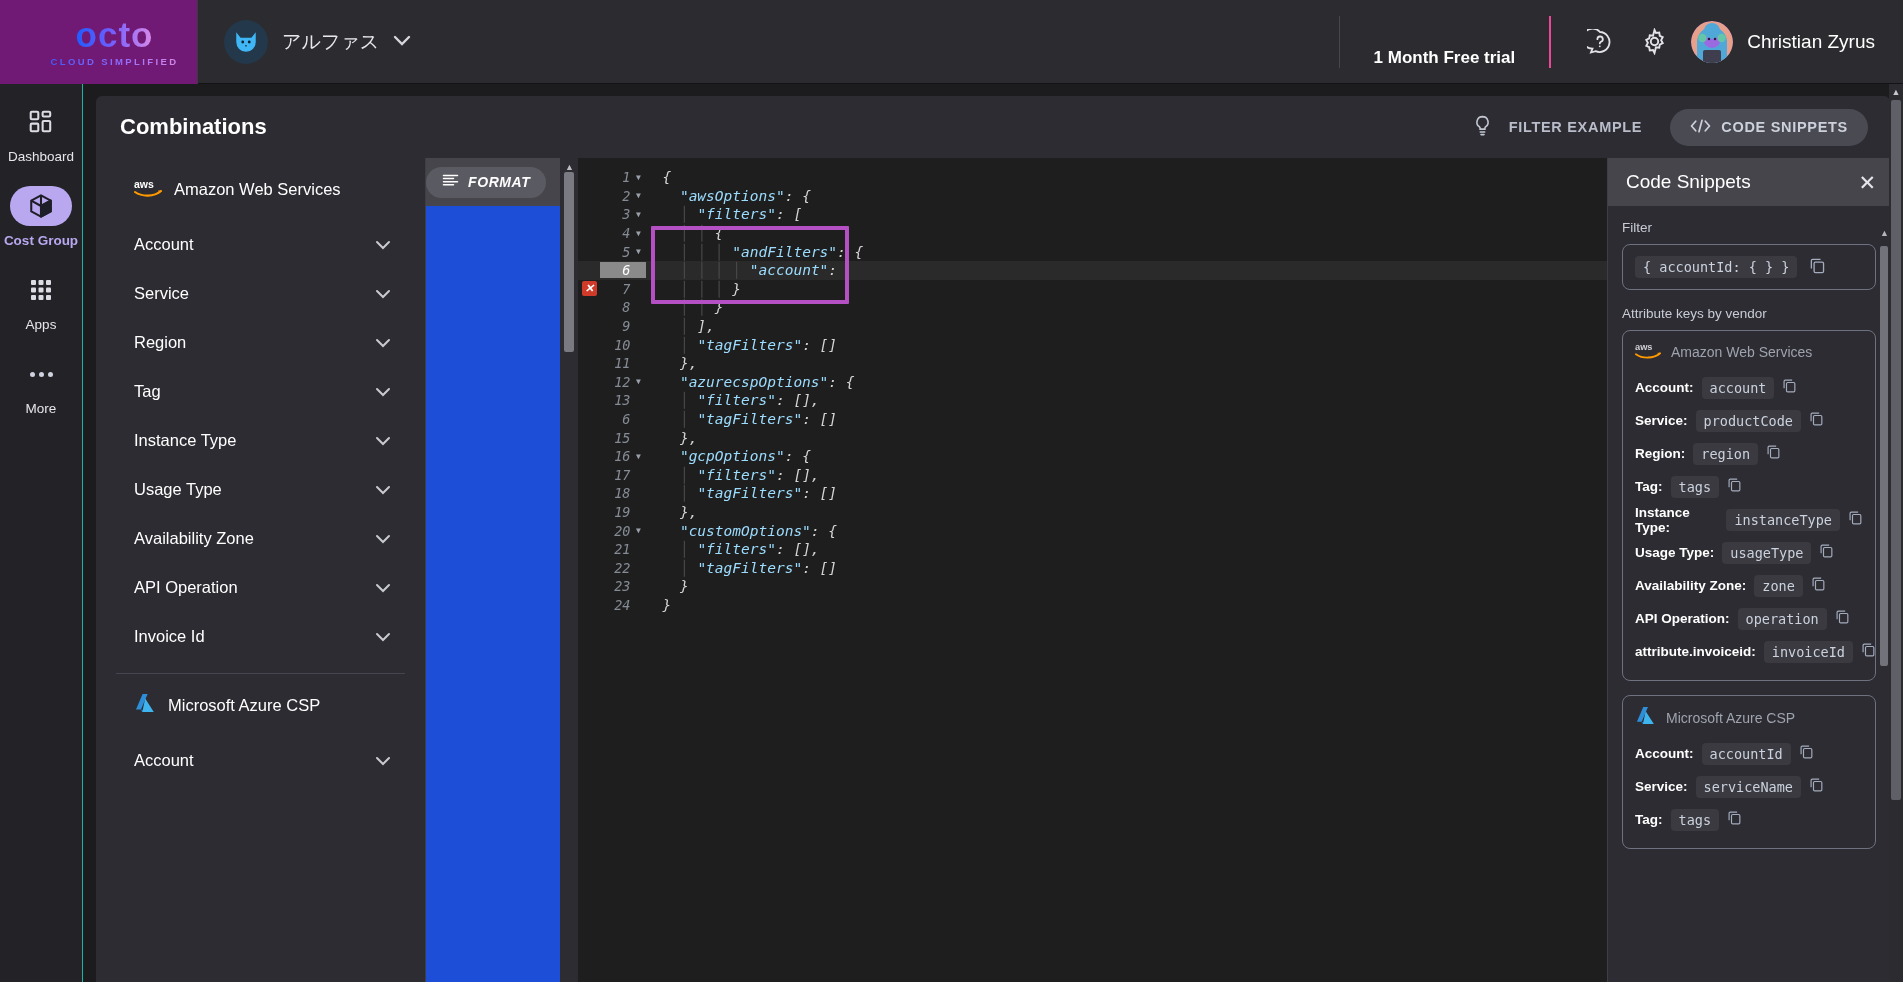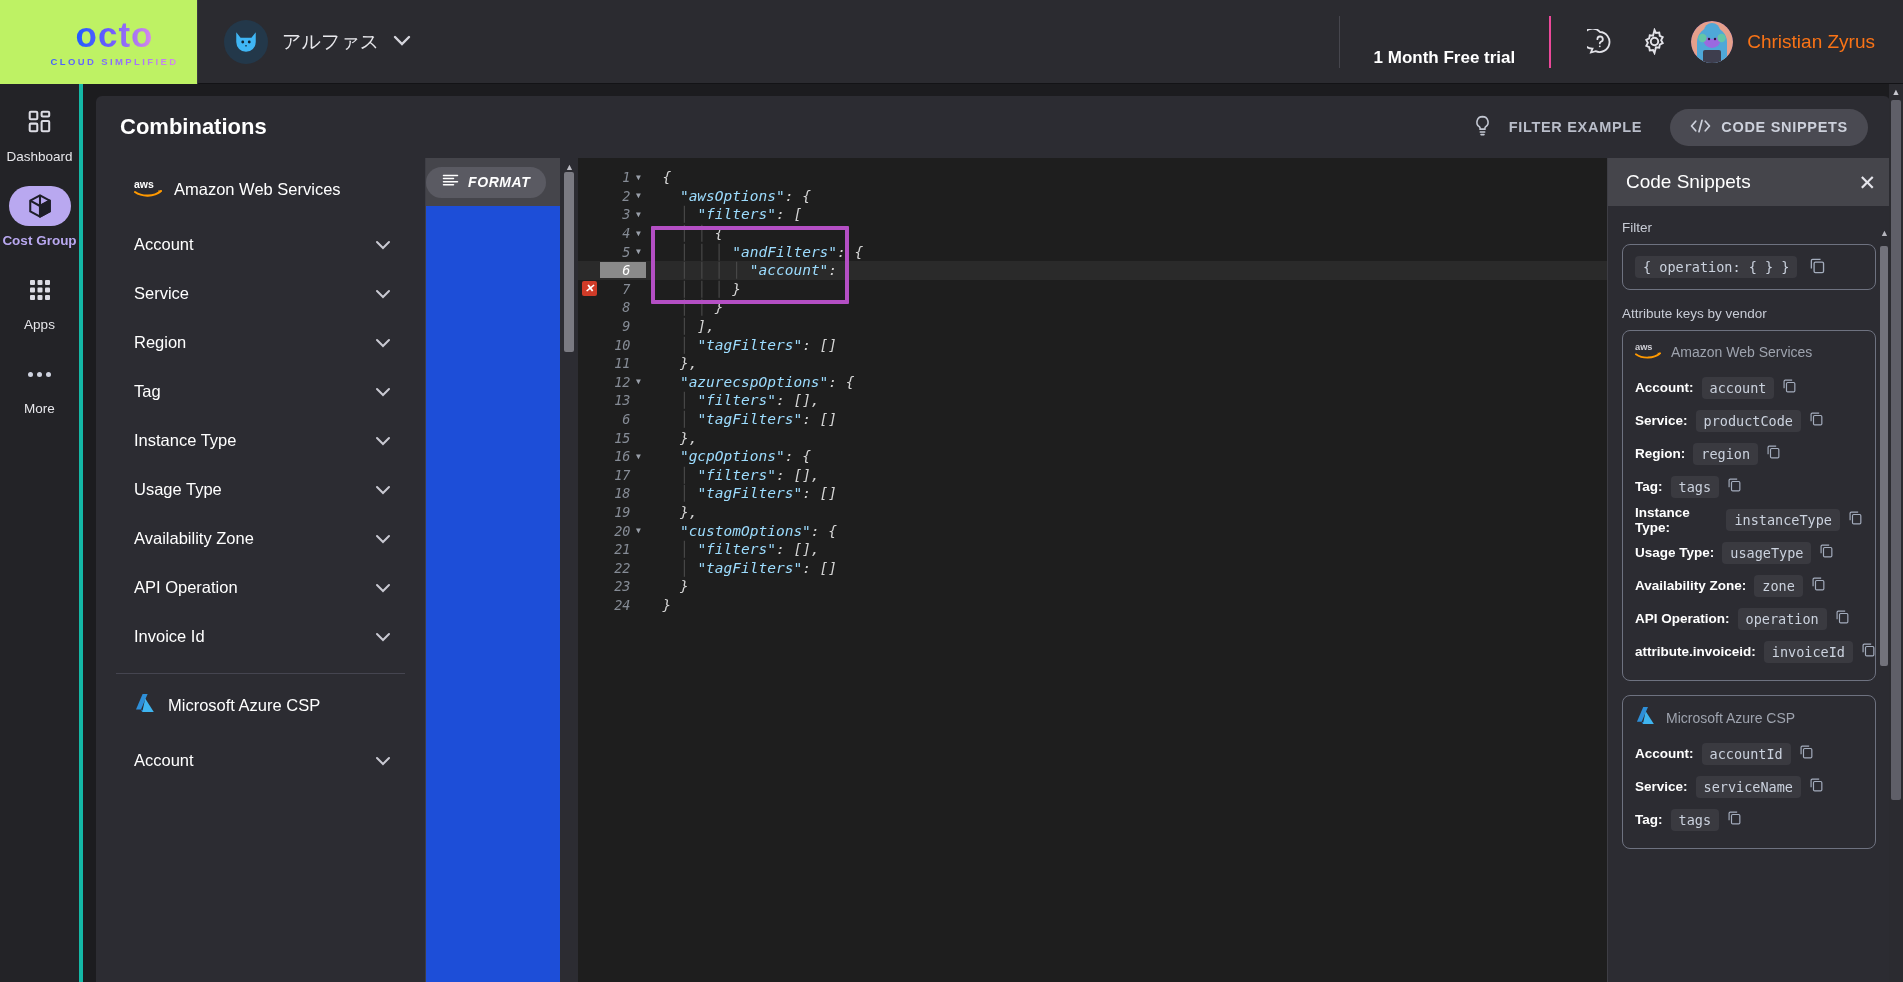--- a/index.html
+++ b/index.html
@@ -16,21 +16,21 @@
     height: 84px; min-height: 84px;
     background: #2b2b30;
     display: flex; align-items: center;
     border-bottom: 1px solid #131316;
   }
   .logo-cell {
     width: 198px; height: 84px;
     display: flex; flex-direction: column;
     align-items: center; justify-content: center;
     border-right: 1px solid #3a3a40;
-    background: #bef264;
+    background: #701a75;
     padding-left: 32px;
   }
   .logo-word {
     font-size: 35px; font-weight: bold; letter-spacing: 1px;
     background: linear-gradient(90deg,#1f5cff 0%, #6e5dff 45%, #d98ae8 100%);
     -webkit-background-clip: text; background-clip: text;
     color: transparent; line-height: 1;
   }
   .logo-tag {
     font-size: 9.5px; letter-spacing: 2.4px; margin-top: 4px;
@@ -52,30 +52,30 @@
   }
   .trial-text { color: #ffffff; font-size: 17px; font-weight: bold; }
   .topbar-icons { display: flex; align-items: center; gap: 24px; padding: 0 22px 0 34px; }
   .ic-btn { width: 30px; height: 30px; display: flex; align-items: center; justify-content: center; cursor: pointer; }
   .user-cell { display: flex; align-items: center; gap: 14px; padding-right: 28px; }
   .user-avatar {
     width: 42px; height: 42px; border-radius: 50%; overflow: hidden;
     background: radial-gradient(circle at 50% 40%, #8e63e0 0%, #5c4a9c 60%, #e39a88 100%);
     display:flex; align-items:center; justify-content:center;
   }
-  .user-name { color: #f97316; font-size: 19px; }
+  .user-name { color: #ffffff; font-size: 19px; }
 
   
   .body { flex: 1; display: flex; min-height: 0; }
 
   
   .leftnav {
     width: 83px; min-width: 83px; background: #232327;
     display: flex; flex-direction: column; align-items: center;
-    padding-top: 18px; border-right: 4px solid #14b8a6;
+    padding-top: 18px; border-right: 1px solid #14b8a6;
   }
   .nav-item { width: 83px; display: flex; flex-direction: column; align-items: center; margin-bottom: 22px; cursor: pointer; }
   .nav-pill {
     width: 62px; height: 40px; border-radius: 21px;
     display: flex; align-items: center; justify-content: center;
   }
   .nav-item.active .nav-pill { background: #b9a8f0; }
   .nav-label { margin-top: 7px; font-size: 13.5px; color: #e6e6ea; }
   .nav-item.active .nav-label { color: #b9a8f0; font-weight: bold; }
   .dots { display: flex; gap: 4px; }
@@ -679,21 +679,21 @@
 
           <div class="snip-panel">
             <div class="snip-head">
               <span class="snip-title">Code Snippets</span>
               <span class="snip-close">✕</span>
             </div>
             <div class="snip-body">
 
               <div class="snip-section-label">Filter</div>
               <div class="snip-box">
-                <span class="code-chip">{ operation: { } }</span>
+                <span class="code-chip">{ accountId: { } }</span>
                 <span class="copy-ic">
                   <svg width="17" height="17" viewBox="0 0 18 18" fill="none" stroke="#b9c4d6" stroke-width="1.4">
                     <rect x="5.4" y="5.4" width="10" height="11.2" rx="1.4"></rect>
                     <path d="M12.2 2.6H3.9a1.4 1.4 0 0 0-1.4 1.4v8.3"></path>
                   </svg>
                 </span>
               </div>
 
               <div class="snip-section-label">Attribute keys by vendor</div>
 

